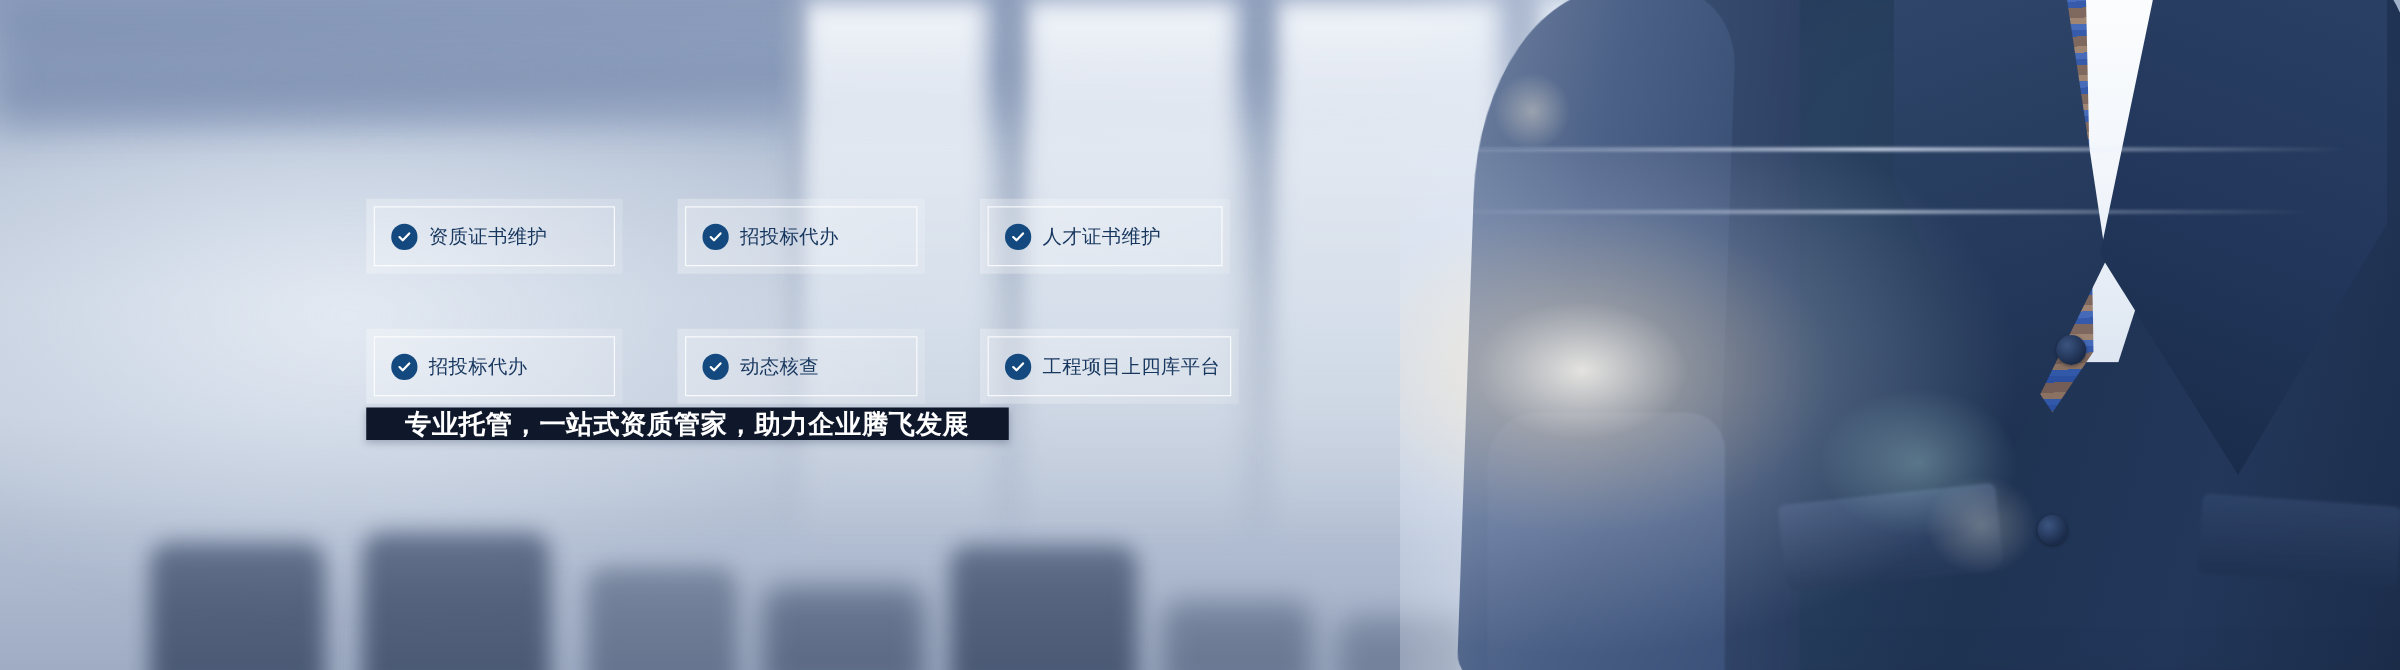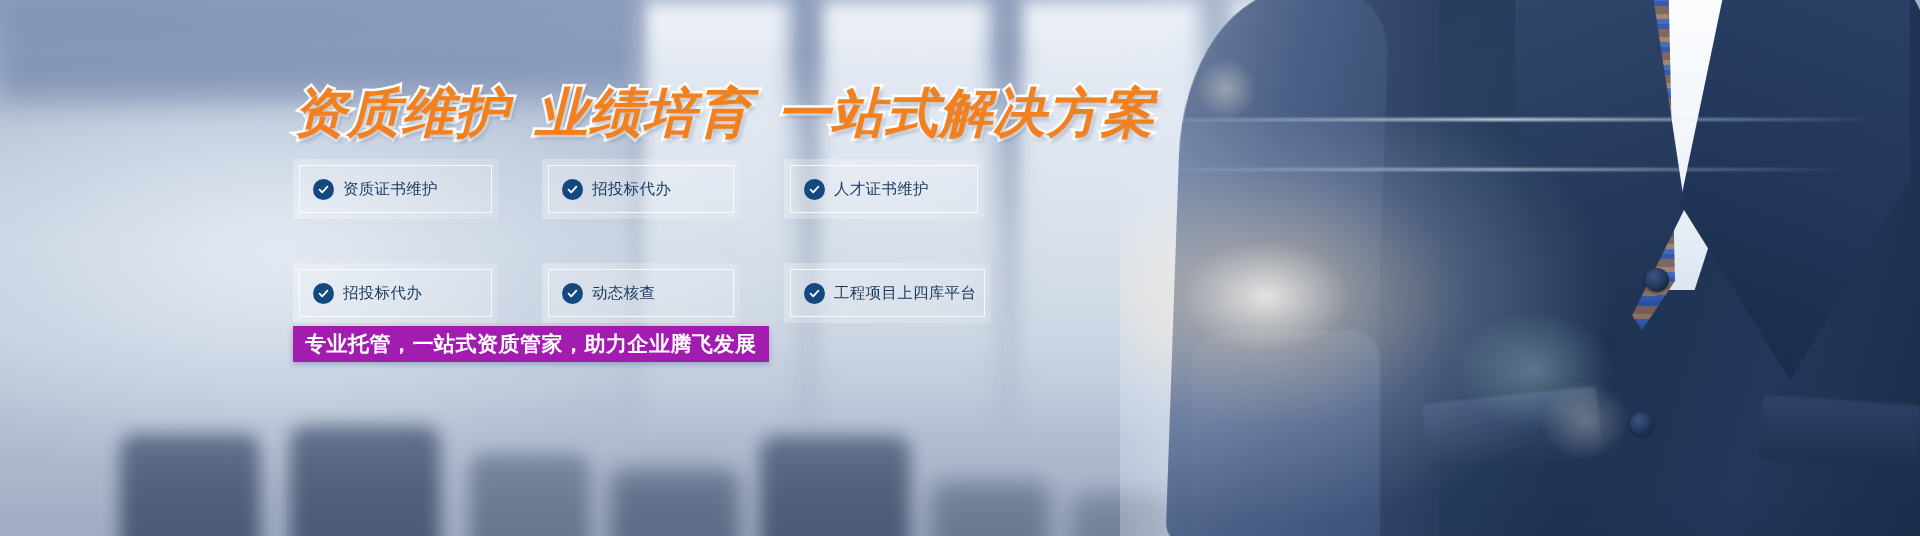--- a/index.html
+++ b/index.html
@@ -235,23 +235,23 @@
 
   
   .feature-grid{
     grid-template-columns:205px 198px 200px;
   }
   .fbox.c3{ width:205px; }
   .fbox.c3.r2{ width:207px;justify-content:center; }
 
   .cta-bar{
     position:absolute; left:293px; top:326px;
-    background:#a21caf;
-    height:36px;
-    padding:0 12px;
+    background:#0f172a;
+    height:26px;
+    padding:0 31px;
     display:flex; align-items:center;
     box-shadow:0 2px 6px rgba(20,40,70,.28);
   }
   .cta-text{
     color:#ffffff;
     font-size:21px;
     font-weight:bold;
     letter-spacing:.5px;
     white-space:nowrap;
     font-family:"DejaVu Sans", "Liberation Sans", sans-serif;
@@ -307,23 +307,20 @@
 
   <div class="flare-core"></div>
   <div class="flare-streak" style="left:1120px; top:118px; width:760px;"></div>
   <div class="flare-streak" style="left:1150px; top:168px; width:700px; opacity:.75;"></div>
   <div class="flare-orb" style="left:1195px; top:58px;  width:62px;  height:62px;  background:radial-gradient(circle, rgba(255,244,220,.38), rgba(255,244,220,0) 70%);"></div>
   <div class="flare-orb" style="left:1455px; top:310px; width:160px; height:120px; background:radial-gradient(ellipse, rgba(190,235,230,.30), rgba(190,235,230,0) 70%);"></div>
   <div class="flare-orb" style="left:1540px; top:380px; width:90px;  height:80px;  background:radial-gradient(ellipse, rgba(255,248,225,.28), rgba(255,248,225,0) 70%);"></div>
 
   <div class="content">
 
-    <div class="headline">
-      <span>资质维护</span><span class="gap"></span><span>业绩培育</span><span class="gap"></span><span>一站式解决方案</span>
-    </div>
 
     <div class="feature-grid">
 
       <div class="fbox">
         <div class="fbox-inner">
           <span class="check-icon">
             <svg width="13" height="13" viewBox="0 0 16 16">
                 <path d="M3.2 8.2 L6.4 11.4 L12.8 4.6" fill="none" stroke="#ffffff" stroke-width="2.2" stroke-linecap="round" stroke-linejoin="round"></path>
               </svg>
           </span>

